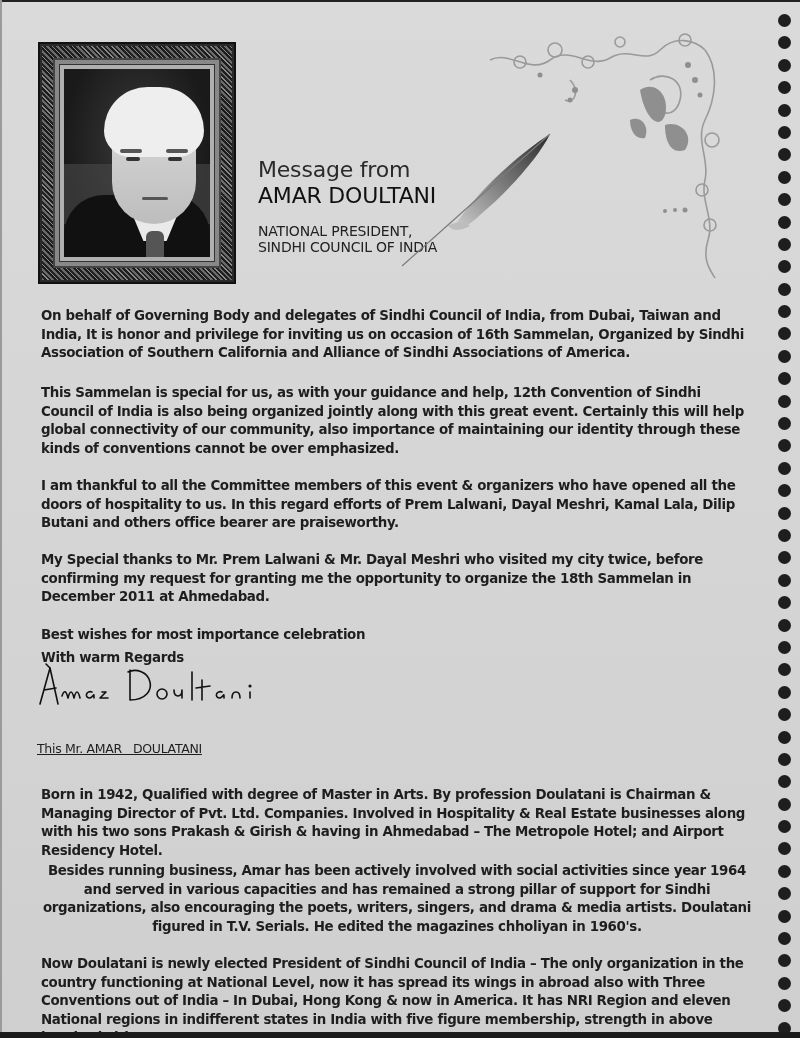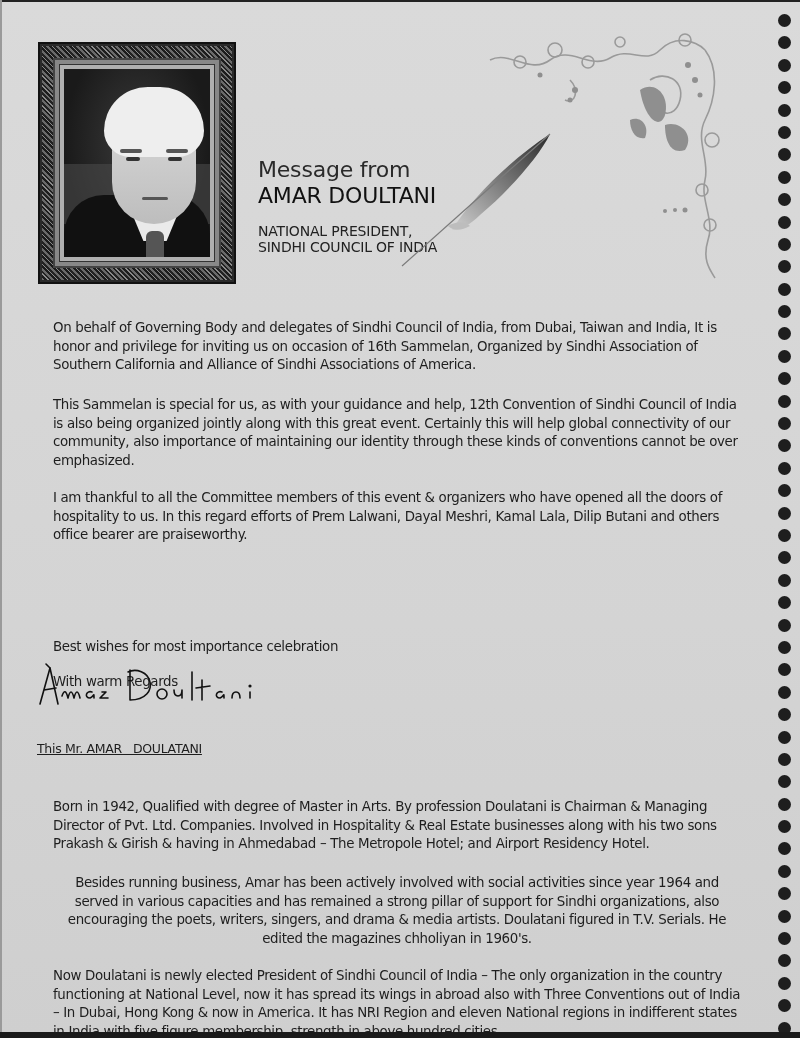--- a/index.html
+++ b/index.html
@@ -58,21 +58,21 @@
   .heading .sub { margin-top:14px; font-size:14px; line-height:16px; color:#222; letter-spacing:-0.2px; }
 
   .feather { position:absolute; left:400px; top:130px; width:160px; height:140px; }
   .ornament { position:absolute; left:480px; top:20px; width:260px; height:260px; }
 
   
   .body-text {
     position:absolute; left:37px; width:720px;
     font-size:13.4px; line-height:18.6px; color:#1e1e1e; letter-spacing:-0.35px;
   }
-  .body-text p { margin:16px; }
+  .body-text p { margin:4px;font-weight:bold; }
   .p1 { top:303px; }
   .p2 { top:380px; }
   .p3 { top:473px; }
   .p4 { top:547px; }
   .closing { top:622px; }
   .signature { position:absolute; left:36px; top:660px; width:240px; height:50px; }
   .about-title {
     position:absolute; left:37px; top:741px; font-size:12.5px; color:#1e1e1e;
     text-decoration:underline; letter-spacing:-0.3px; white-space:pre;
   }
@@ -167,20 +167,23 @@
 
   <div class="body-text p1">
     <p>On behalf of Governing Body and delegates of Sindhi Council of India, from Dubai, Taiwan and India, It is honor and privilege for inviting us on occasion of  16th Sammelan, Organized by Sindhi Association of Southern California and Alliance of Sindhi Associations of America.</p>
   </div>
   <div class="body-text p2">
     <p>This Sammelan is special for us, as with your guidance and help, 12th Convention of Sindhi Council of India is also being organized jointly along with this great event. Certainly this will help global connectivity of our community, also importance of maintaining our identity through these kinds of conventions cannot be over emphasized.</p>
   </div>
   <div class="body-text p3">
     <p>I am thankful to all the Committee members of this event &amp; organizers who have opened all the doors of hospitality to us. In this regard efforts of Prem Lalwani, Dayal Meshri, Kamal Lala, Dilip Butani and others office bearer are praiseworthy.</p>
   </div>
+  <div class="body-text p4">
+    <p>My Special thanks to Mr. Prem Lalwani &amp; Mr. Dayal Meshri who visited my city twice, before confirming my request for granting me the opportunity to organize the 18th Sammelan in December 2011 at Ahmedabad.</p>
+  </div>
   <div class="body-text closing">
     <p>Best wishes for most importance celebration</p>
     <p>With warm Regards</p>
   </div>
 
   <svg class="signature" viewBox="0 0 240 50" aria-label="Amar Doultani">
     <g fill="none" stroke="#111" stroke-width="1.6" stroke-linecap="round" stroke-linejoin="round">
       <path d="M4 44 L14 8 L22 44 M8 30 L20 28"></path>
       <path d="M10 4 L14 8"></path>
       <path d="M26 36 C28 30, 30 30, 32 38 C34 30, 36 30, 38 38 C40 30, 42 30, 44 38"></path>

